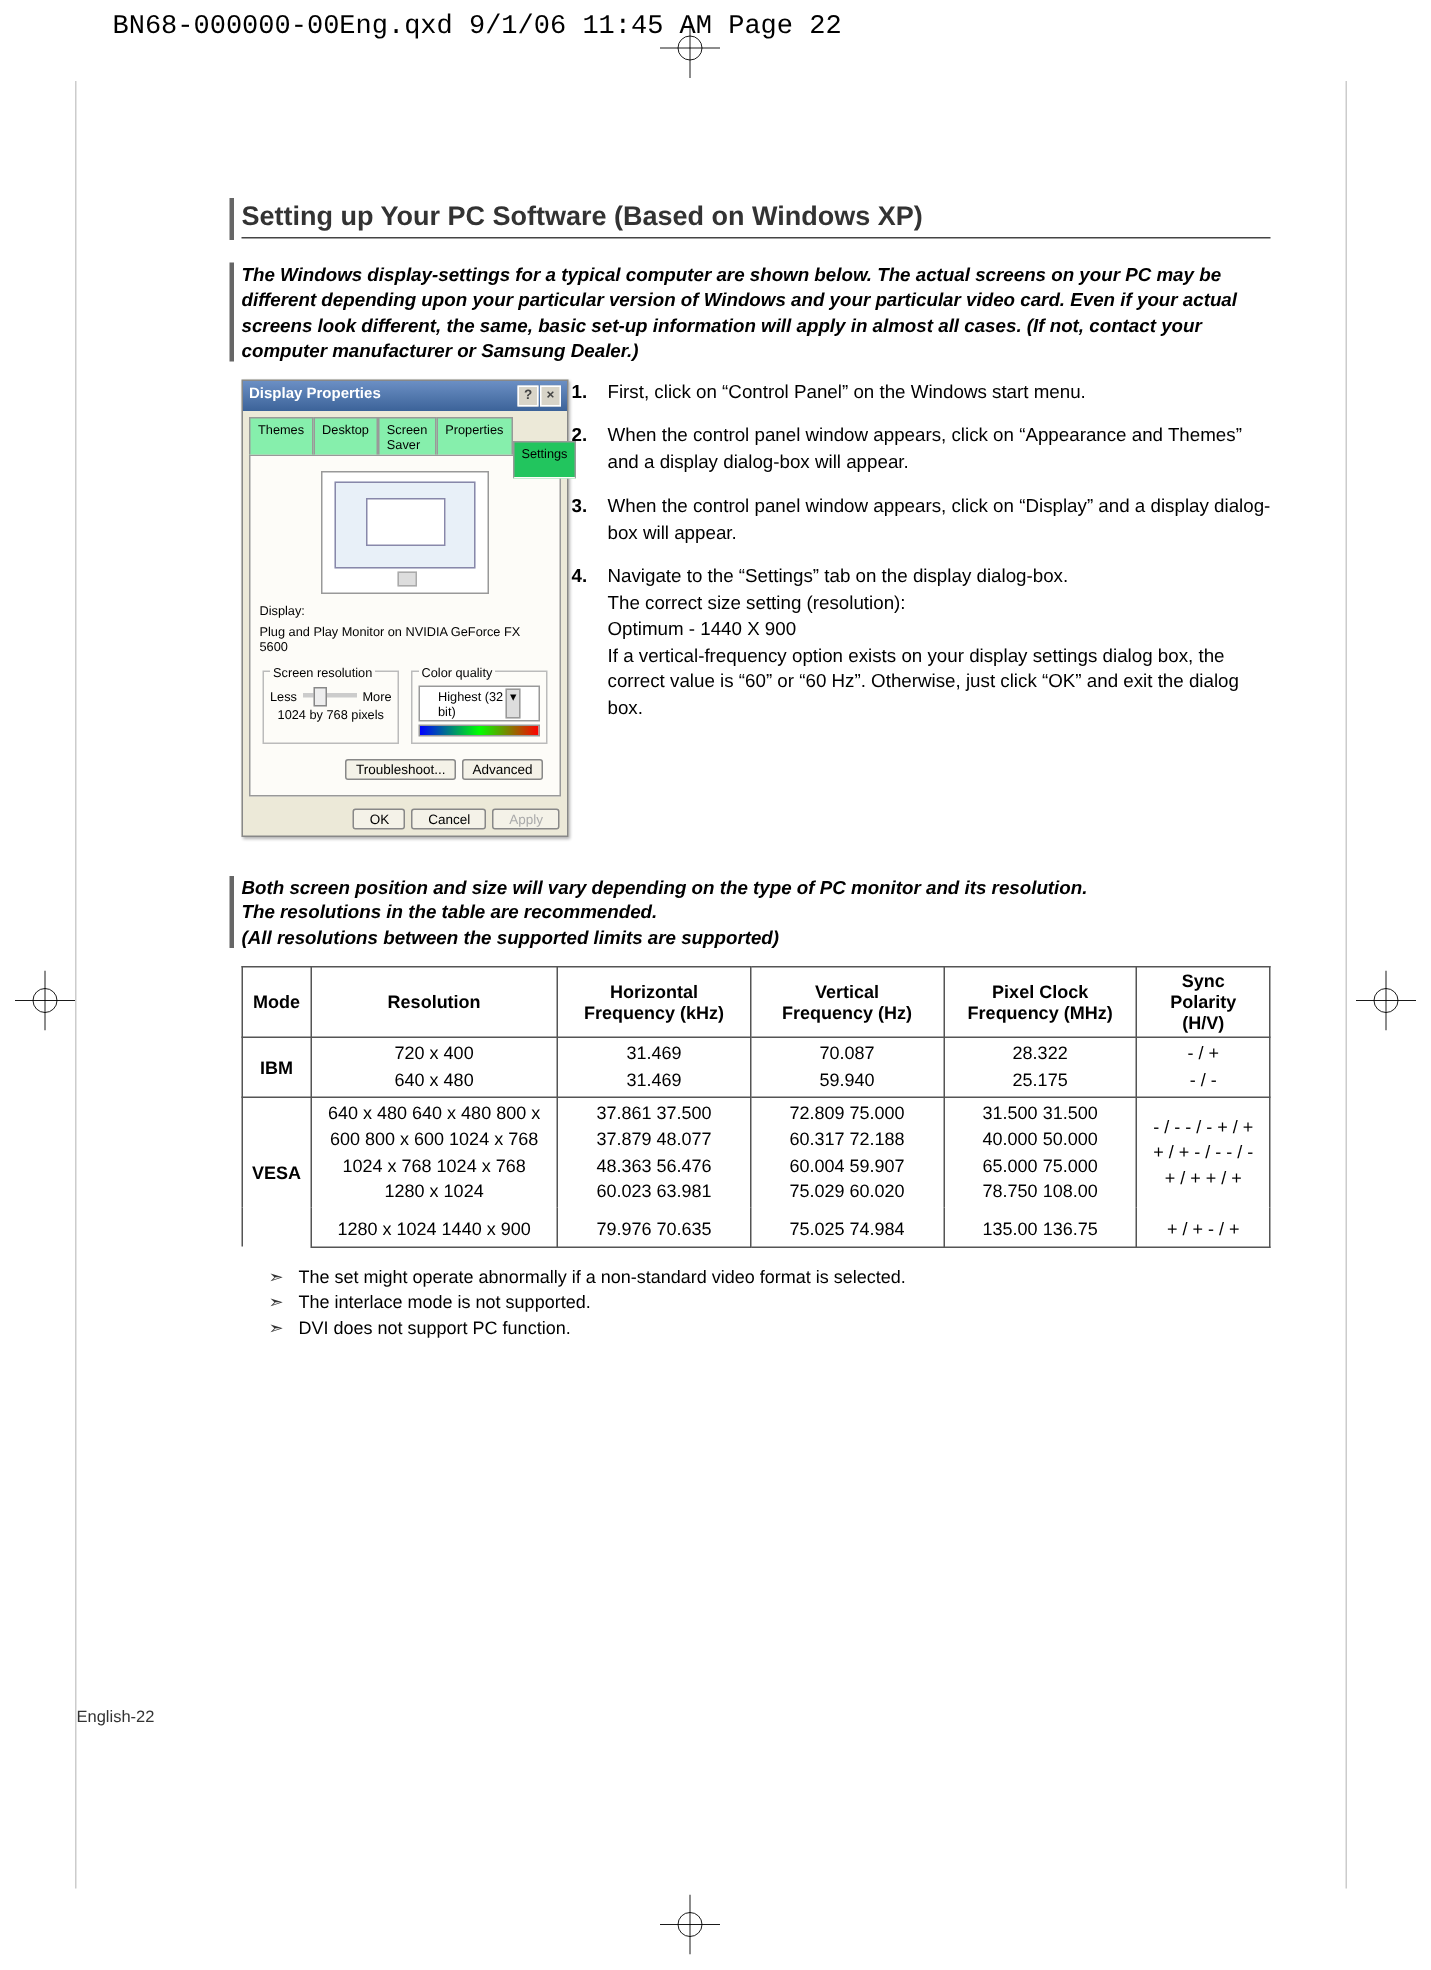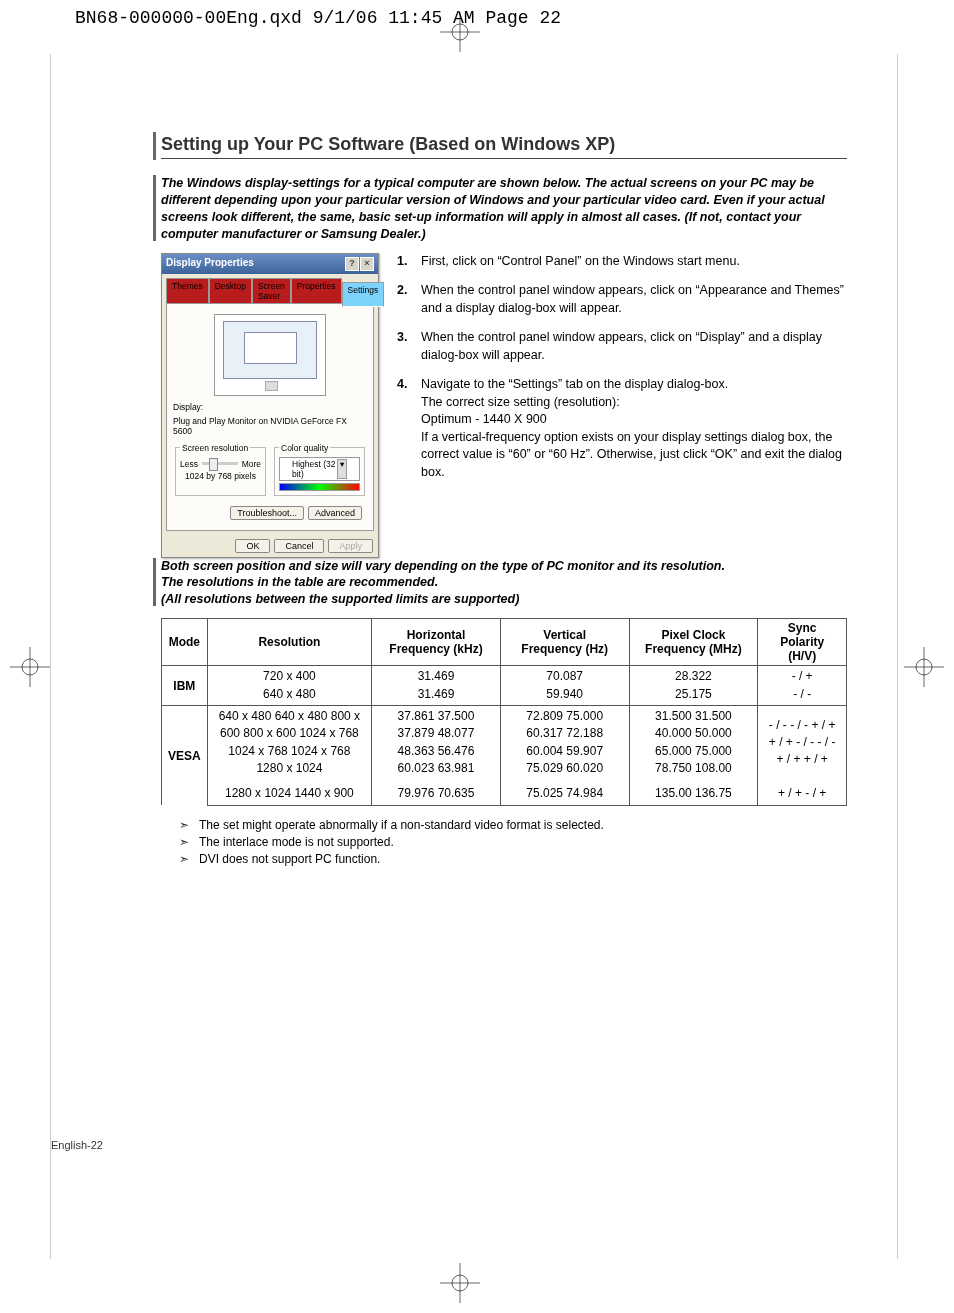--- a/index.html
+++ b/index.html
@@ -70,21 +70,22 @@
     content: "";
     position: absolute;
     left: -8px;
     top: 0;
     bottom: 2px;
     width: 3px;
     background: #666;
   }
   .section1-body {
     display: flex;
-    gap: 18px;
+    gap: 2px;
+    margin-bottom: 26px;
   }
   .dialog-box {
     width: 216px;
     flex-shrink: 0;
     border: 1px solid #888;
     font-size: 9px;
     background: #ece9d8;
     box-shadow: 1px 1px 2px rgba(0,0,0,0.3);
   }
   .dlg-titlebar {
@@ -94,22 +95,22 @@
     font-weight: bold;
     padding: 3px 4px;
     display: flex;
     justify-content: space-between;
   }
   .dlg-titlebar .wbtns span {
     display: inline-block; width:12px; height:12px; background:#d8d4c8;
     border:1px solid #fff; text-align:center; line-height:10px; color:#444; font-size:9px; margin-left:1px;
   }
   .dlg-tabs { display:flex; padding:4px 4px 0 4px; gap:0; }
-  .dlg-tab { padding:2px 5px; border:1px solid #999; border-bottom:none; font-size:8.5px; background:#b91c1c; }
-  .dlg-tab.active { background:#7dd3fc; border-bottom:1px solid #fdfcf8; position:relative; top:4px; }
+  .dlg-tab { padding:2px 5px; border:1px solid #999; border-bottom:none; font-size:8.5px; background:#86efac; }
+  .dlg-tab.active { background:#22c55e; border-bottom:1px solid #fdfcf8; position:relative; top:16px; }
   .dlg-body { background:#fdfcf8; margin:0 4px 4px 4px; border:1px solid #999; padding:6px; }
   .monitor-preview {
     width: 110px; height:80px; margin:4px auto 6px auto; background:#fff; border:1px solid #999;
     position:relative;
   }
   .monitor-preview .screen { position:absolute; top:6px; left:8px; right:8px; bottom:16px; background:#e8f0f8; border:1px solid #88a; }
   .monitor-preview .window { position:absolute; top:18%; left:22%; width:55%; height:55%; background:#fff; border:1px solid #88a; }
   .monitor-preview .stand { position:absolute; bottom:4px; left:45%; width:10%; height:8px; background:#ddd; border:1px solid #aaa; }
   .dlg-label { font-size:8.5px; margin-top:4px; }
   .fieldset { border:1px solid #bbb; padding:4px; margin-top:3px; font-size:8.5px; }

